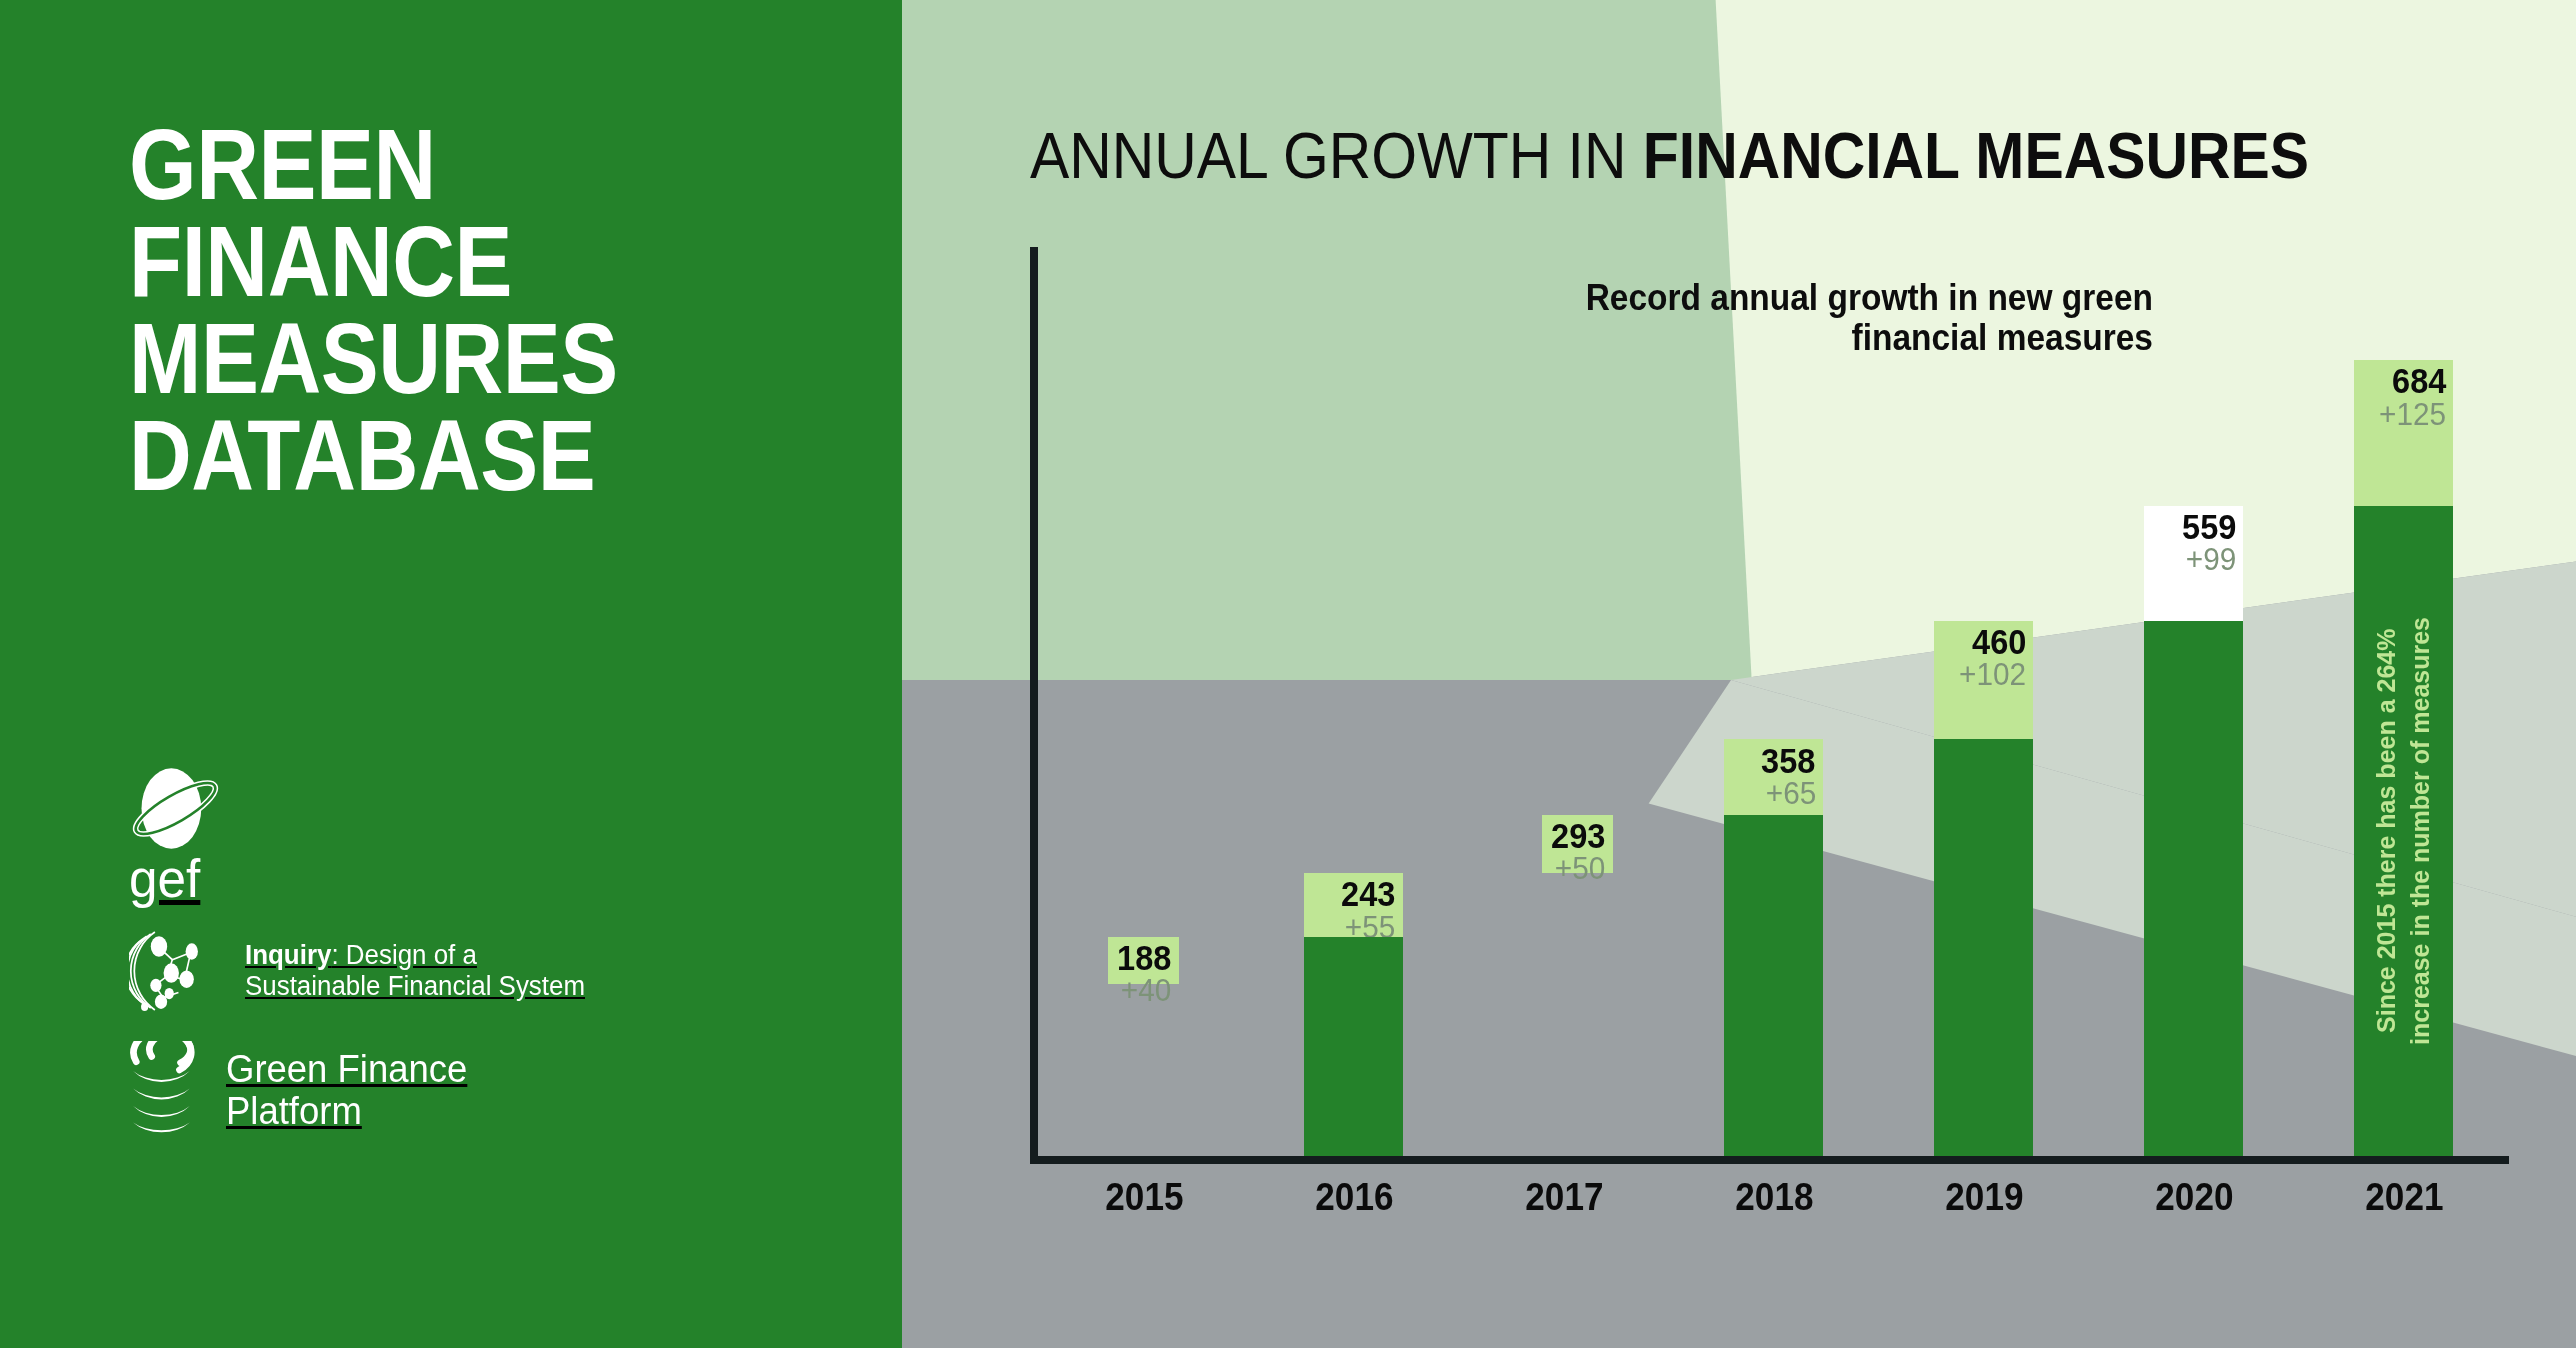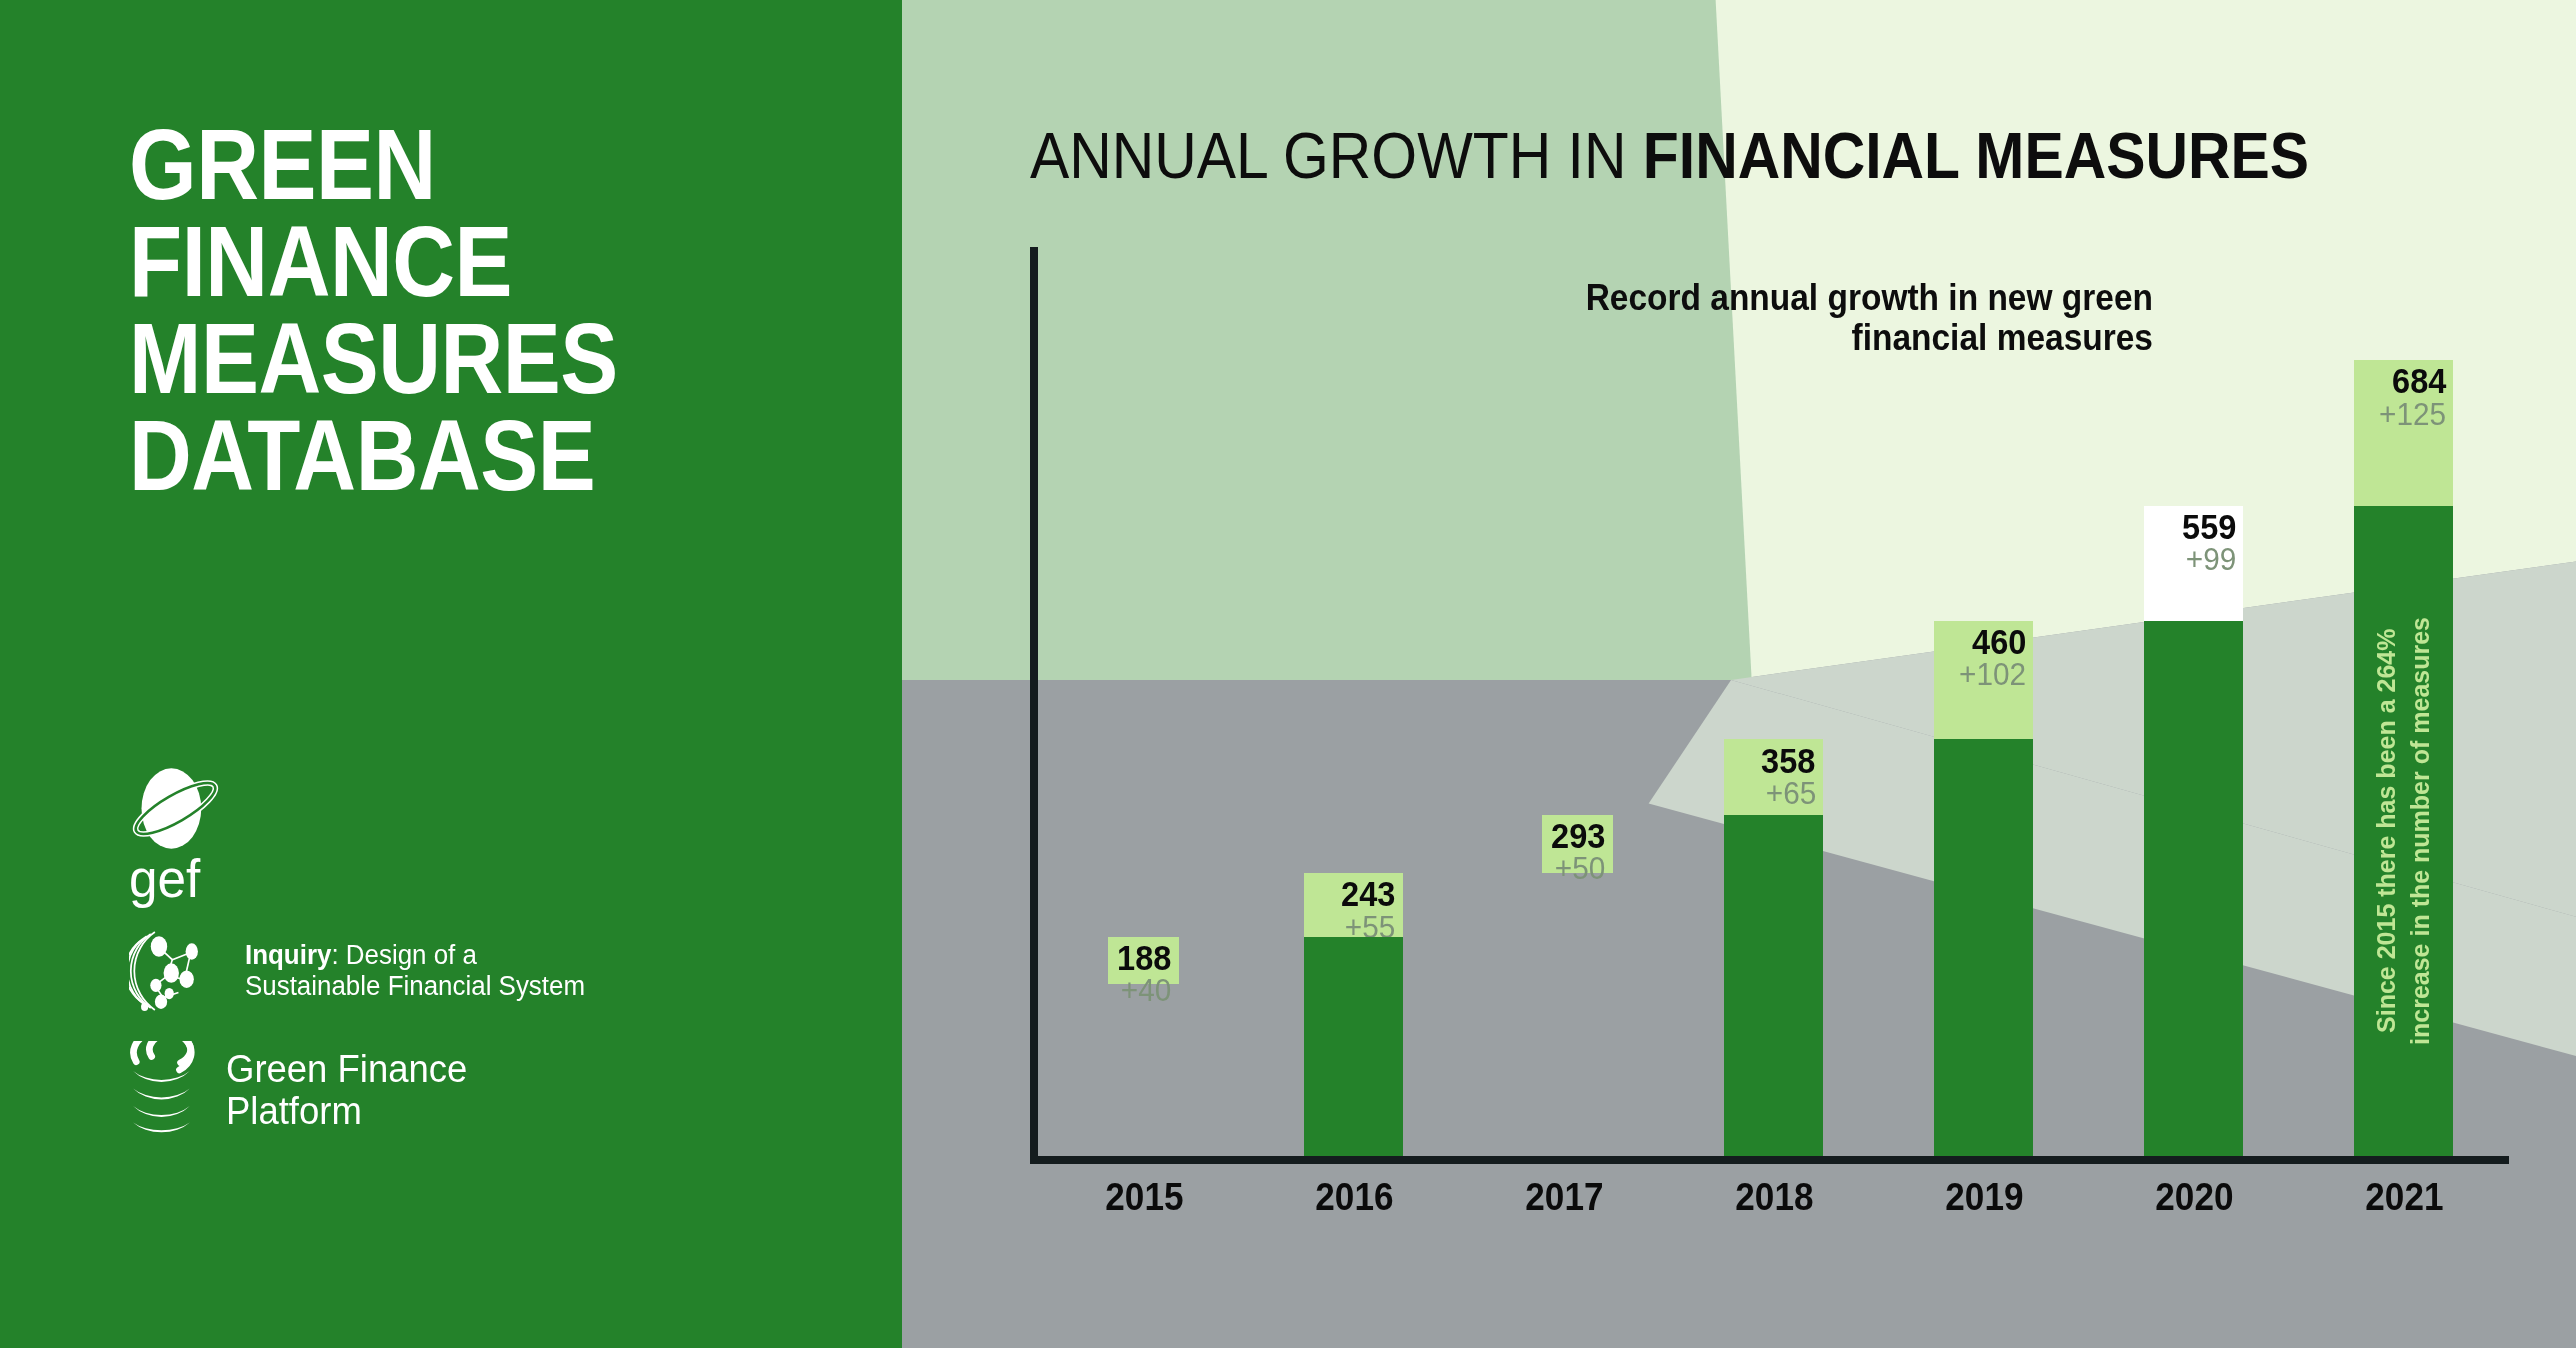--- a/index.html
+++ b/index.html
@@ -30,21 +30,21 @@
     line-height:0.96;
     letter-spacing:-0.5px;
     transform:scaleX(0.86);
     transform-origin:left top;
     margin:0;
     text-transform:uppercase;
   }
   #brand-title .tline{display:block;white-space:nowrap;}
 
   
-  #logos{position:absolute;left:129px;top:757px;width:721px;}
+  #logos{position:absolute;left:129px;top:757px;width:721px;text-decoration:underline;}
   .logo-row{display:flex;align-items:center;color:#fff;}
 
   #gef-logo{display:block;margin-bottom:30px;}
   #gef-mark{display:block;}
   #gef-word{
     color:#fff;font-family:"Liberation Sans",sans-serif;
     font-size:54px;line-height:0.8;margin-top:-3.1px;
     letter-spacing:0px;font-weight:400;
     transform:scaleX(0.95);transform-origin:left top;
   }

